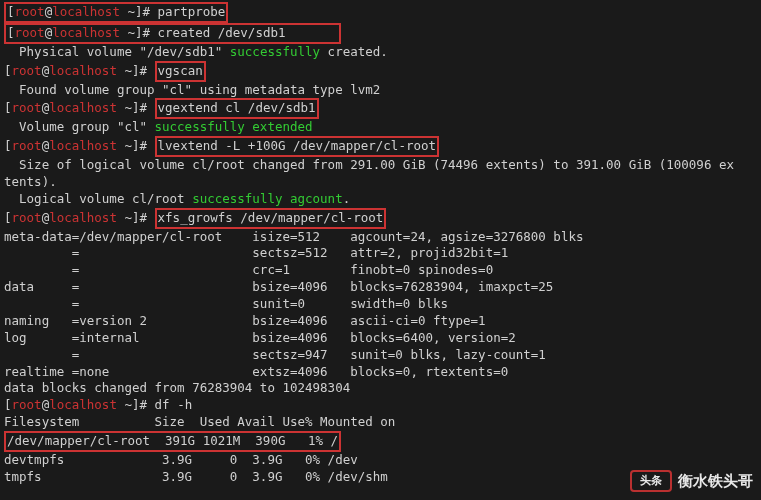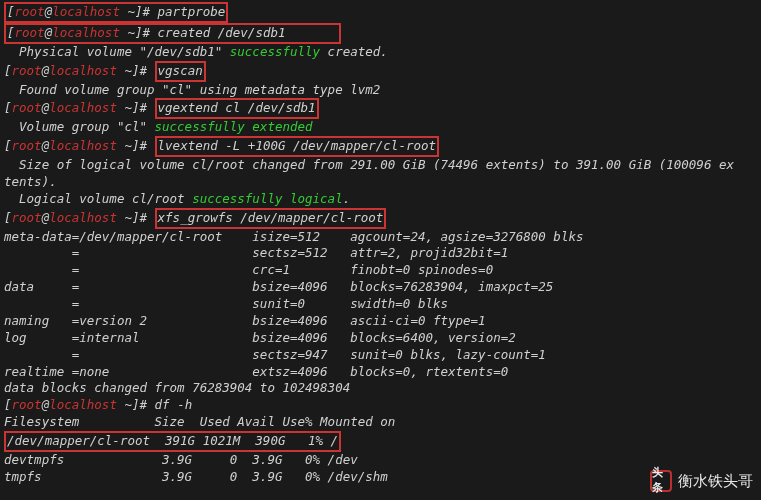--- a/index.html
+++ b/index.html
@@ -8,67 +8,67 @@
     font-family: 'Consolas', 'Monaco', monospace;
     font-size: 12.5px;
     line-height: 1.35;
     color: #d0d0d0;
     width: 761px;
     height: 500px;
     overflow: hidden;
     padding: 2px 4px;
     position: relative;
   }
-  .line { white-space: pre; font-style: italic; }
+  .line { white-space: pre; }
   .root { color: #cc3333; }
   .host { color: #cc3333; }
   .green { color: #33cc33; }
   .hl { border: 2px solid #cc3333; display: inline-block; padding: 0 1px; }
   .watermark {
     position: absolute;
     right: 8px;
     bottom: 8px;
     display: flex;
     align-items: center;
     gap: 6px;
     opacity: 0.9;
   }
   .wm-logo {
-    width: 22px; height: 22px;
+    width: 42px; height: 22px;
     border: 2px solid #cc3333;
     border-radius: 4px;
     display: flex;
     align-items: center;
     justify-content: center;
     font-size: 11px;
     color: #fff;
     font-weight: bold;
   }
-  .wm-text { color: #fff; font-size: 15px; font-family: sans-serif; }
+  .wm-text { color: #fff; font-size: 15px; font-family: sans-serif; font-weight: bold; }
 </style>
 </head>
 <body>
 
 <div>
 
 <div class="line"><span class="hl">[<span class="root">root</span>@<span class="host">localhost</span> <span>~</span>]<span>#</span> <span>partprobe</span></span></div>
 
 <div class="line"><span class="hl">[<span class="root">root</span>@<span class="host">localhost</span> <span>~</span>]<span>#</span> <span>created /dev/sdb1</span>       </span></div>
 <div class="line"><span>  Physical volume "/dev/sdb1" </span><span class="green">successfully</span><span> created.</span></div>
 
 <div class="line">[<span class="root">root</span>@<span class="host">localhost</span> <span>~</span>]<span>#</span> <span class="hl"><span>vgscan</span></span></div>
 <div class="line">  Found volume group "cl" using metadata type lvm2</div>
 
 <div class="line">[<span class="root">root</span>@<span class="host">localhost</span> <span>~</span>]<span>#</span> <span class="hl"><span>vgextend cl /dev/sdb1</span></span></div>
 <div class="line"><span>  Volume group "cl" </span><span class="green">successfully extended</span></div>
 
 <div class="line">[<span class="root">root</span>@<span class="host">localhost</span> <span>~</span>]<span>#</span> <span class="hl"><span>lvextend -L +100G /dev/mapper/cl-root</span></span></div>
 <div class="line">  Size of logical volume cl/root changed from 291.00 GiB (74496 extents) to 391.00 GiB (100096 ex</div>
 <div class="line">tents).</div>
-<div class="line"><span>  Logical volume cl/root </span><span class="green">successfully logical</span><span>.</span></div>
+<div class="line"><span>  Logical volume cl/root </span><span class="green">successfully agcount</span><span>.</span></div>
 
 <div class="line">[<span class="root">root</span>@<span class="host">localhost</span> <span>~</span>]<span>#</span> <span class="hl"><span>xfs_growfs /dev/mapper/cl-root</span></span></div>
 <div class="line">meta-data=/dev/mapper/cl-root    isize=512    agcount=24, agsize=3276800 blks</div>
 <div class="line">         =                       sectsz=512   attr=2, projid32bit=1</div>
 <div class="line">         =                       crc=1        finobt=0 spinodes=0</div>
 <div class="line">data     =                       bsize=4096   blocks=76283904, imaxpct=25</div>
 <div class="line">         =                       sunit=0      swidth=0 blks</div>
 <div class="line">naming   =version 2              bsize=4096   ascii-ci=0 ftype=1</div>
 <div class="line">log      =internal               bsize=4096   blocks=6400, version=2</div>
 <div class="line">         =                       sectsz=947   sunit=0 blks, lazy-count=1</div>

